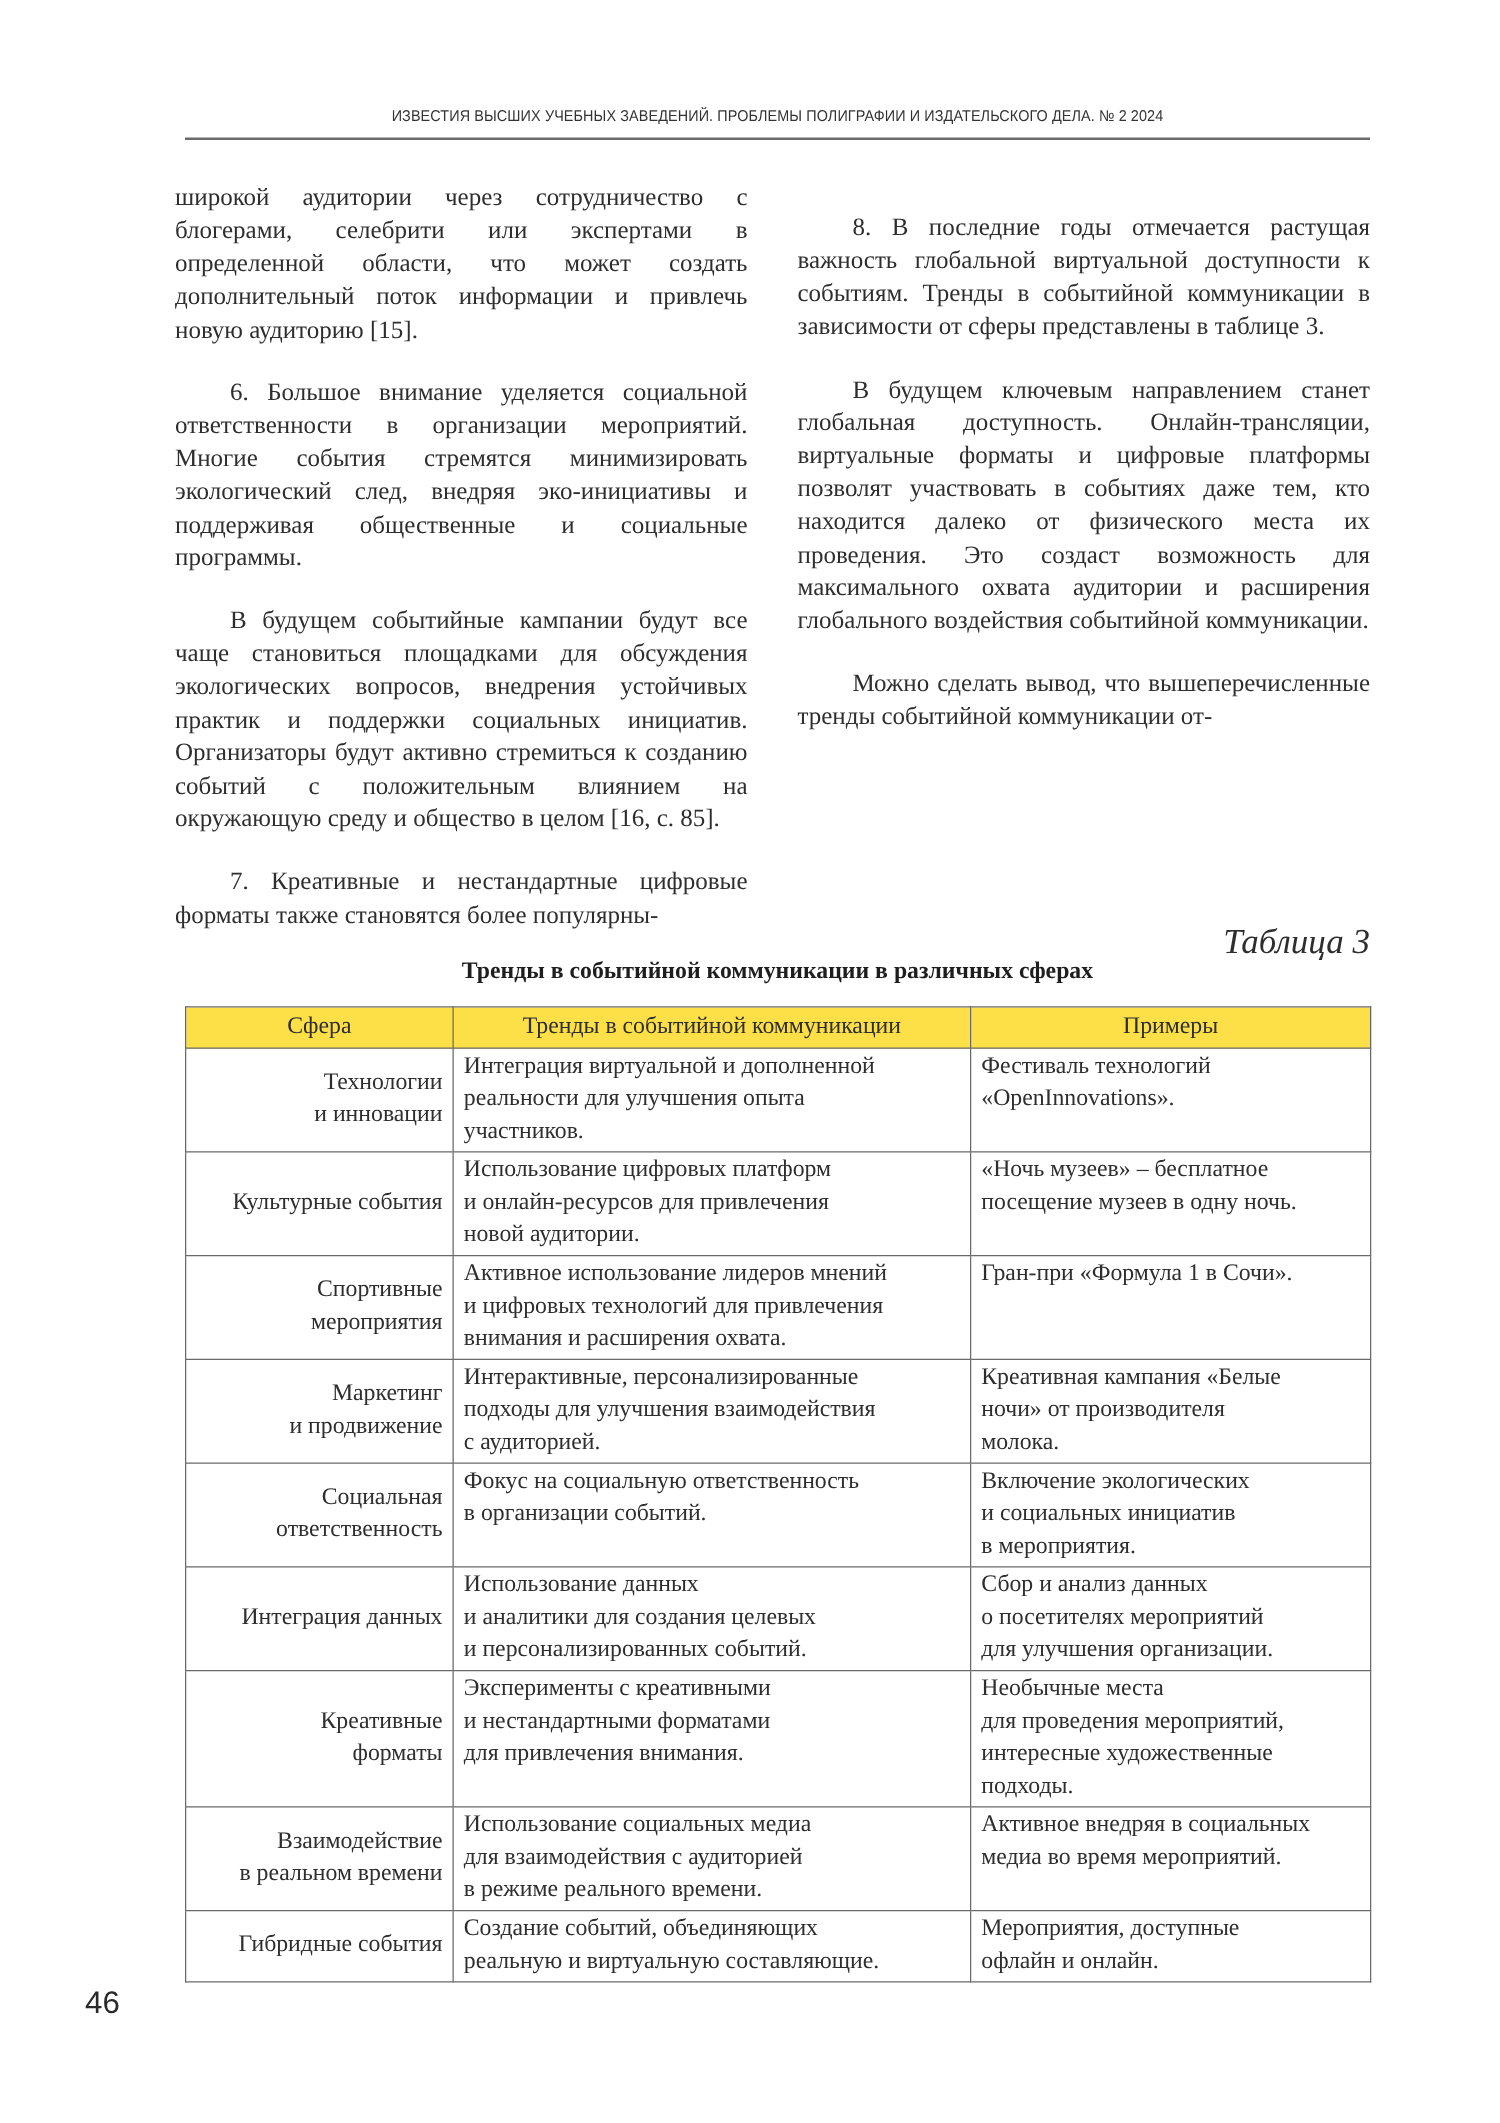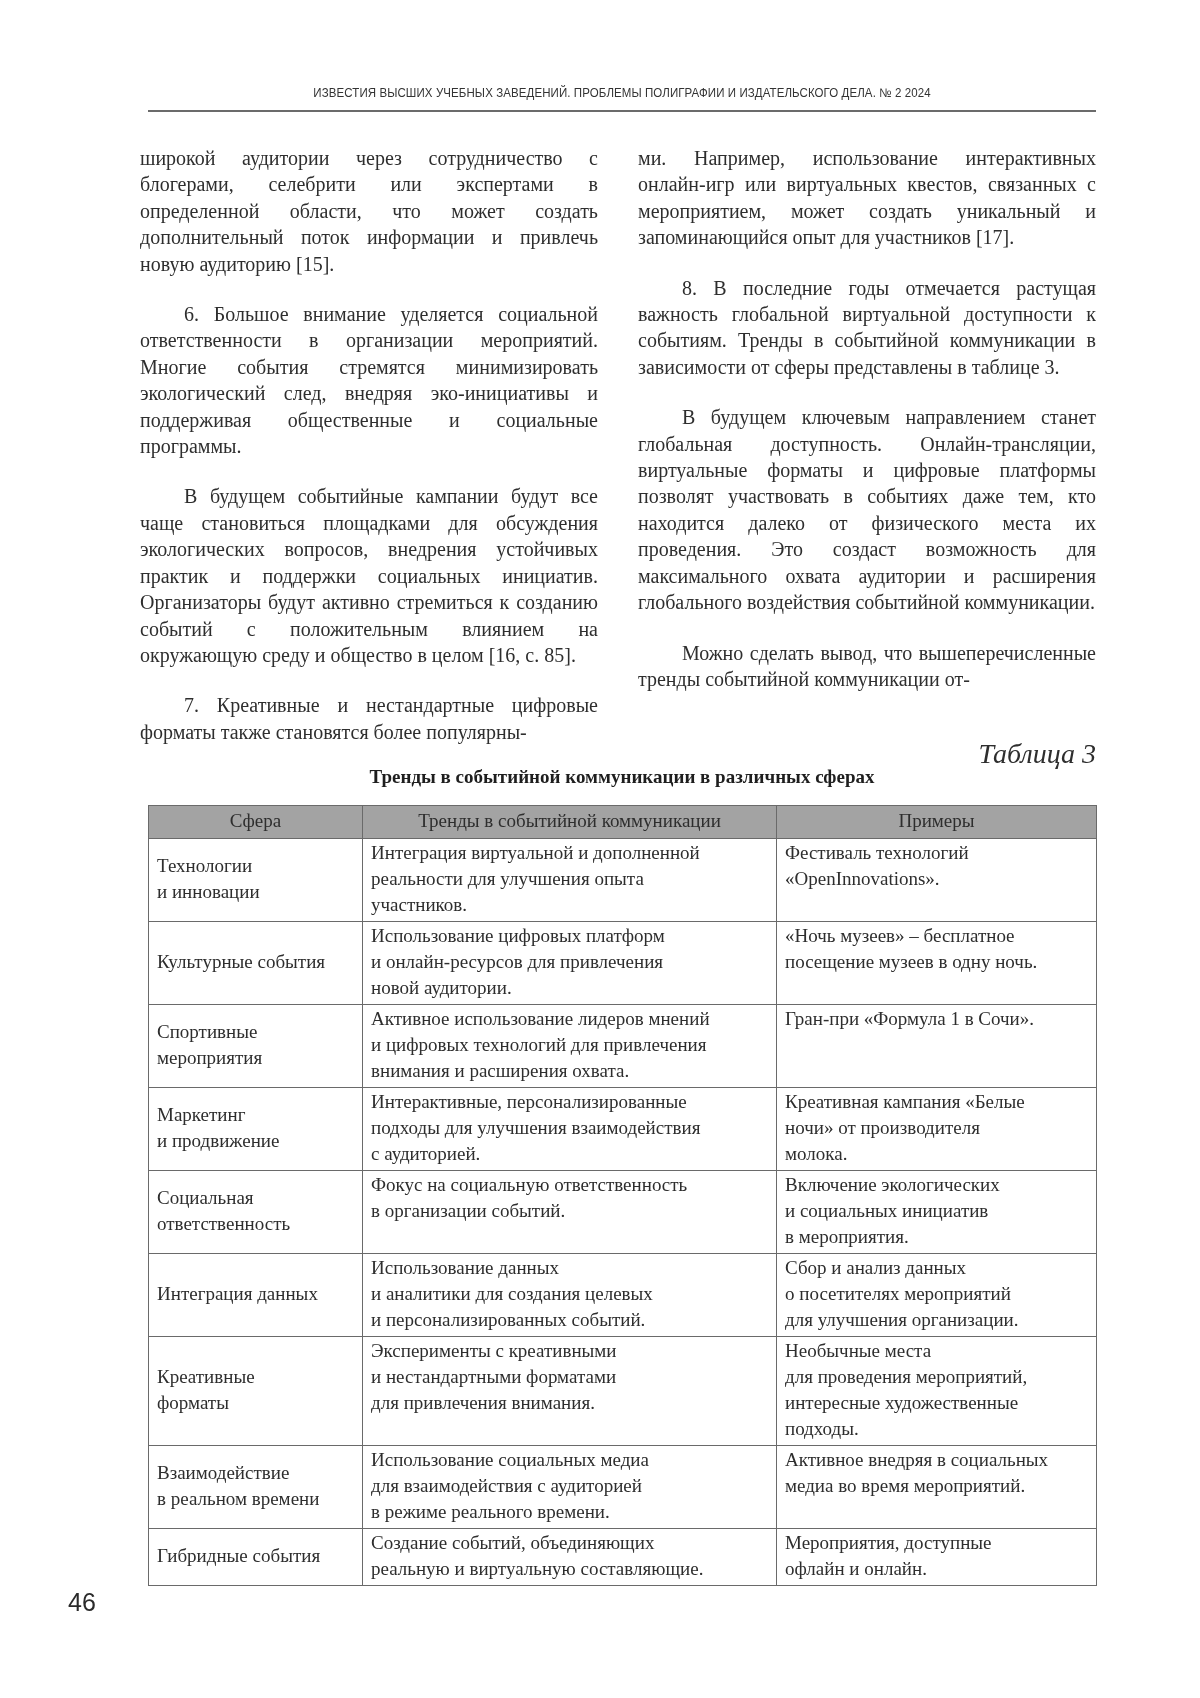--- a/index.html
+++ b/index.html
@@ -26,22 +26,22 @@
   .table-title {
     position: absolute; left: 148px; width: 948px; top: 766px; text-align: center;
     font-family: "Liberation Serif", serif; font-weight: bold; font-size: 19px; color: #1e1e1e;
   }
   table.trends {
     position: absolute; left: 148px; top: 805px; width: 948px;
     border-collapse: collapse; font-family: "Liberation Serif", serif; font-size: 19px;
     line-height: 26px; color: #2e2e2e; table-layout: fixed;
   }
   table.trends th, table.trends td { border: 1.5px solid #6a6a6a; padding: 1px 8px 3px 8px; vertical-align: top; }
-  table.trends th { background: #a3a3a3; font-weight: normal; text-align: center; height: 28px; padding: 2px 8px; }
-  table.trends td.sphere { vertical-align: middle; }
+  table.trends th { background: #fde047; font-weight: normal; text-align: center; height: 28px; padding: 2px 8px; }
+  table.trends td.sphere { vertical-align: middle; text-align: right; }
   col.c1 { width: 214px; } col.c2 { width: 414px; } col.c3 { width: 320px; }
   .line { display: block; white-space: nowrap; }
   .page-number {
     position: absolute; left: 68px; top: 1588px;
     font-family: "Liberation Sans", sans-serif; font-size: 25px; color: #2a2a2a;
   }
 </style>
 </head>
 <body>
 
@@ -49,21 +49,20 @@
 <div class="head-rule"></div>
 
 <div class="col col-left">
   <p>широкой аудитории через сотрудничество с блогерами, селебрити или экспертами в определенной области, что может создать дополнительный поток информации и привлечь новую аудиторию [15].</p>
   <p class="indent">6. Большое внимание уделяется социальной ответственности в организации мероприятий. Многие события стремятся минимизировать экологический след, внедряя эко-инициативы и поддерживая общественные и социальные программы.</p>
   <p class="indent">В будущем событийные кампании будут все чаще становиться площадками для обсуждения экологических вопросов, внедрения устойчивых практик и поддержки социальных инициатив. Организаторы будут активно стремиться к созданию событий с положительным влиянием на окружающую среду и общество в целом [16, с. 85].</p>
   <p class="indent">7. Креативные и нестандартные цифровые форматы также становятся более популярны-</p>
 </div>
 
 <div class="col col-right">
-  <p>ми. Например, использование интерактивных онлайн-игр или виртуальных квестов, связанных с мероприятием, может создать уникальный и запоминающийся опыт для участников [17].</p>
   <p class="indent">8. В последние годы отмечается растущая важность глобальной виртуальной доступности к событиям. Тренды в событийной коммуникации в зависимости от сферы представлены в таблице 3.</p>
   <p class="indent">В будущем ключевым направлением станет глобальная доступность. Онлайн-трансляции, виртуальные форматы и цифровые платформы позволят участвовать в событиях даже тем, кто находится далеко от физического места их проведения. Это создаст возможность для максимального охвата аудитории и расширения глобального воздействия событийной коммуникации.</p>
   <p class="indent">Можно сделать вывод, что вышеперечисленные тренды событийной коммуникации от-</p>
 </div>
 
 <div class="table-label">Таблица 3</div>
 <div class="table-title">Тренды в событийной коммуникации в различных сферах</div>
 
 <table class="trends">
   <colgroup>

